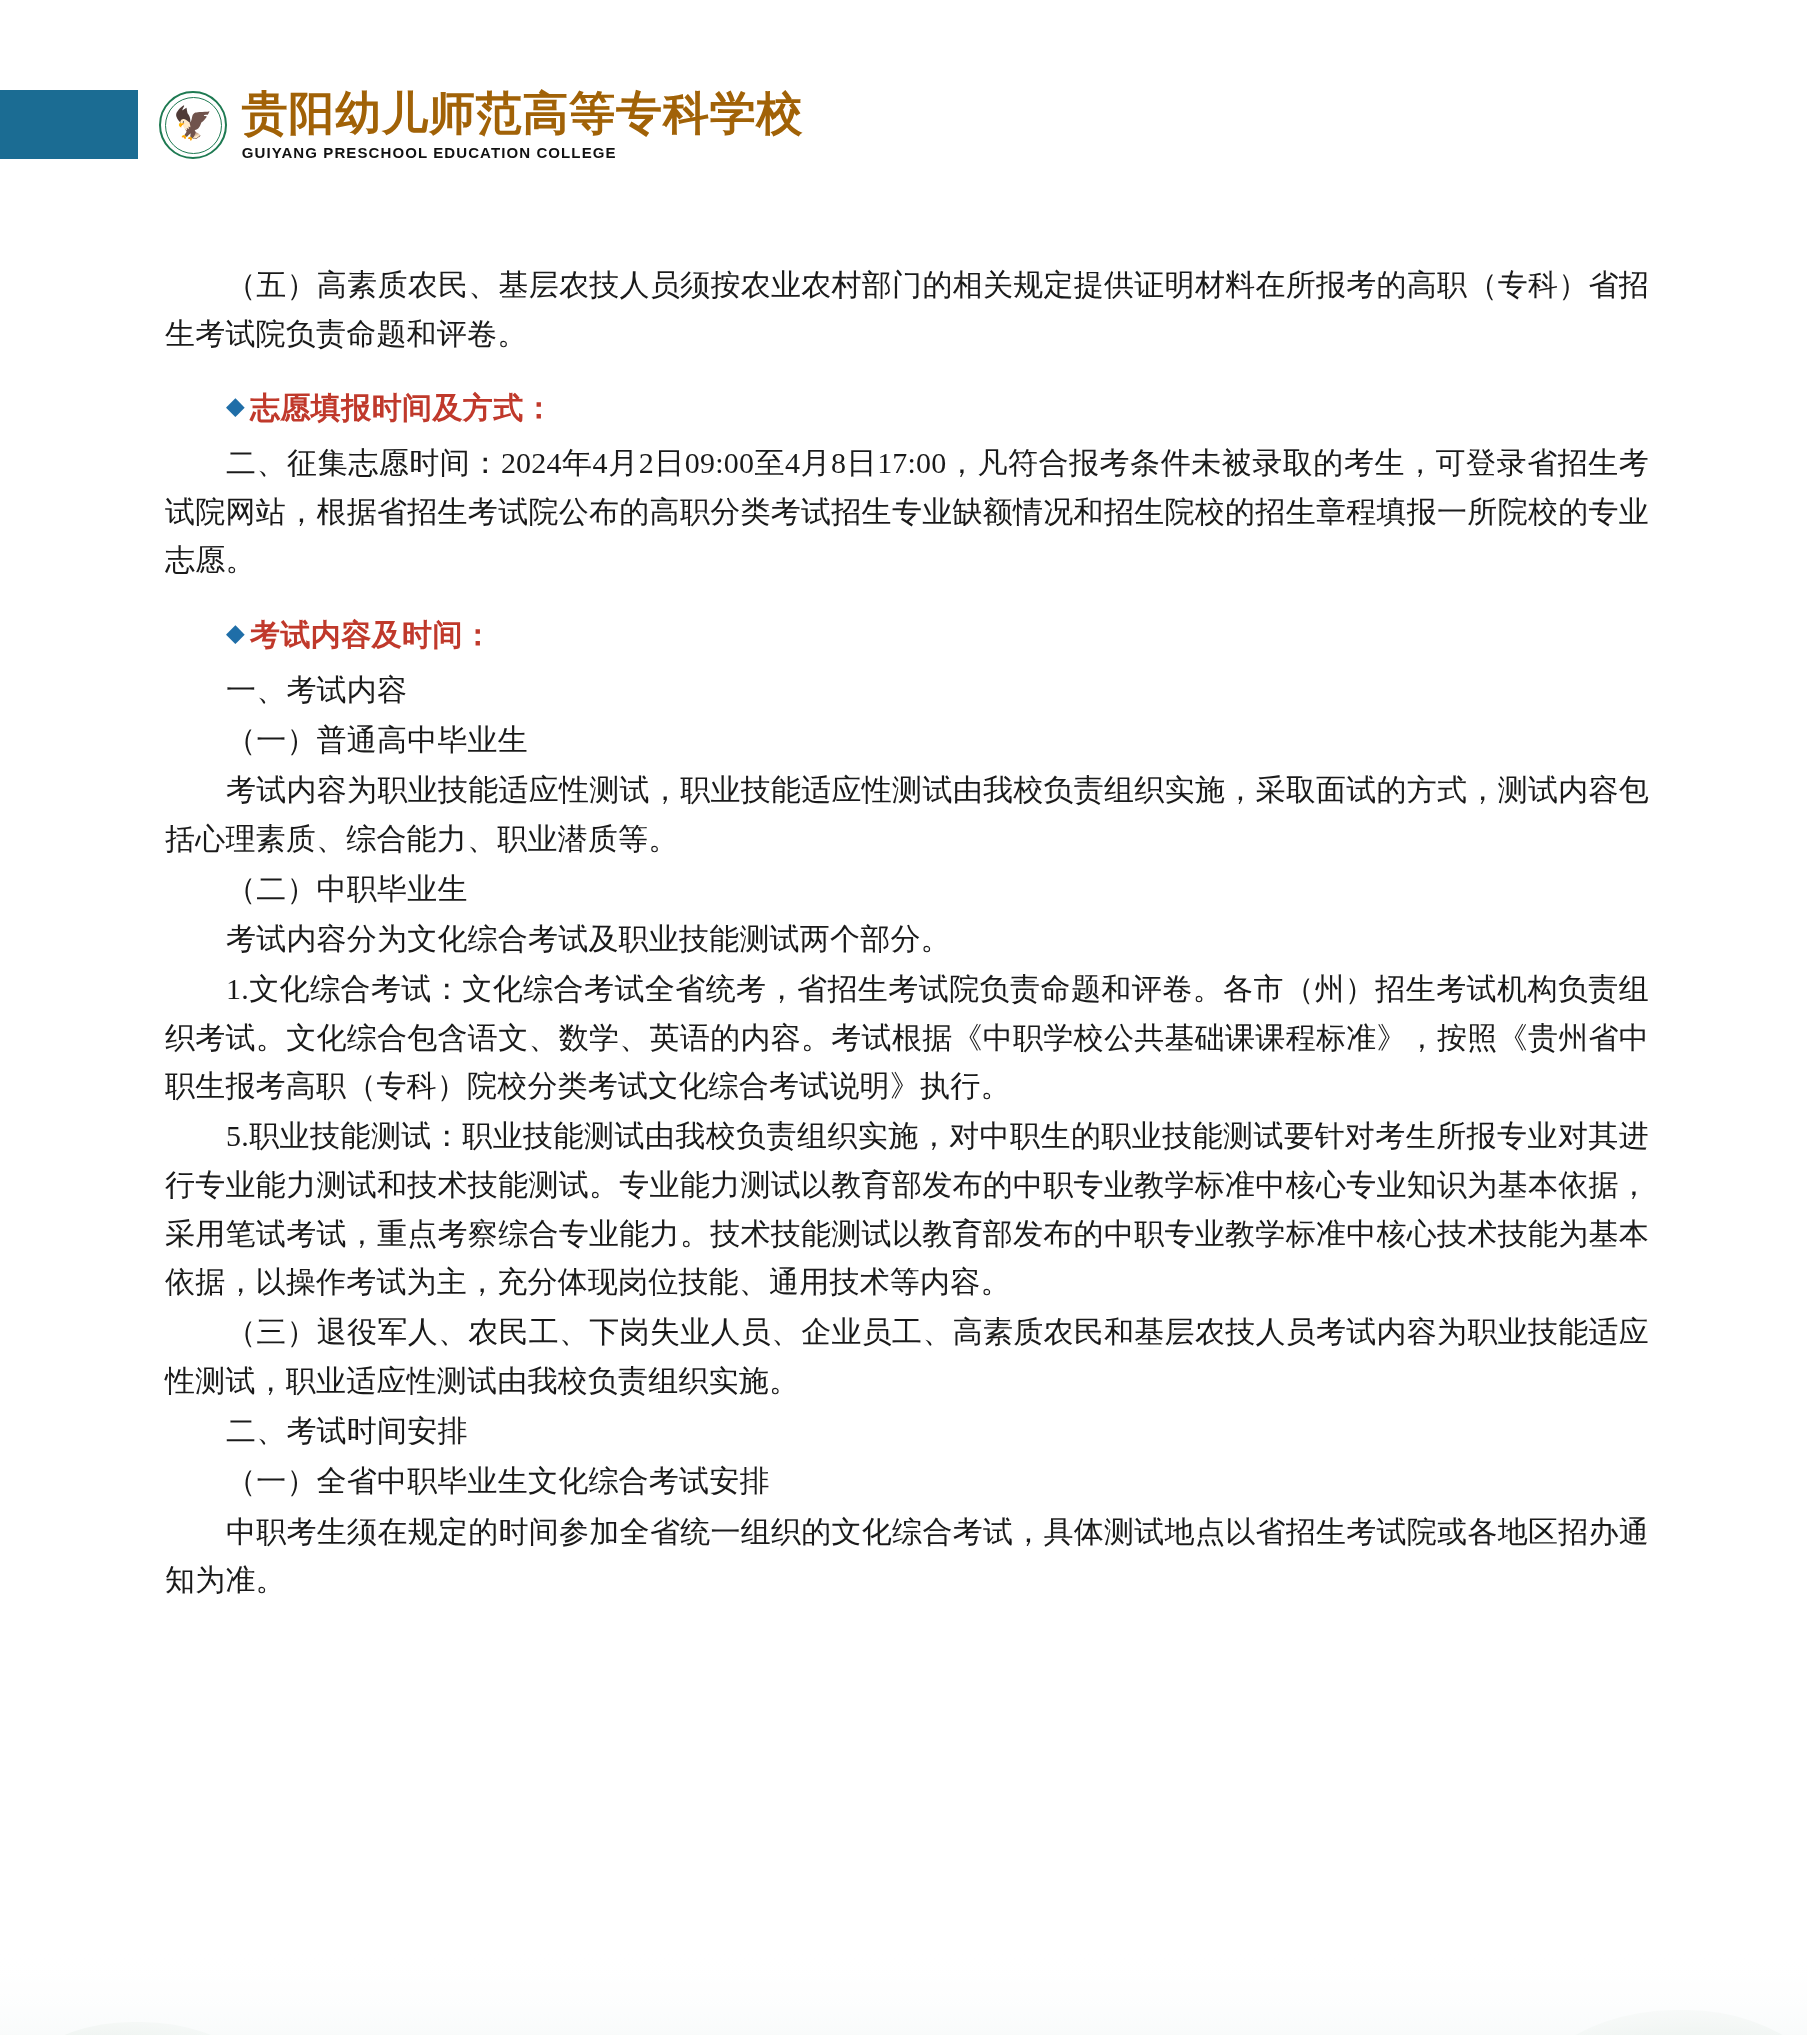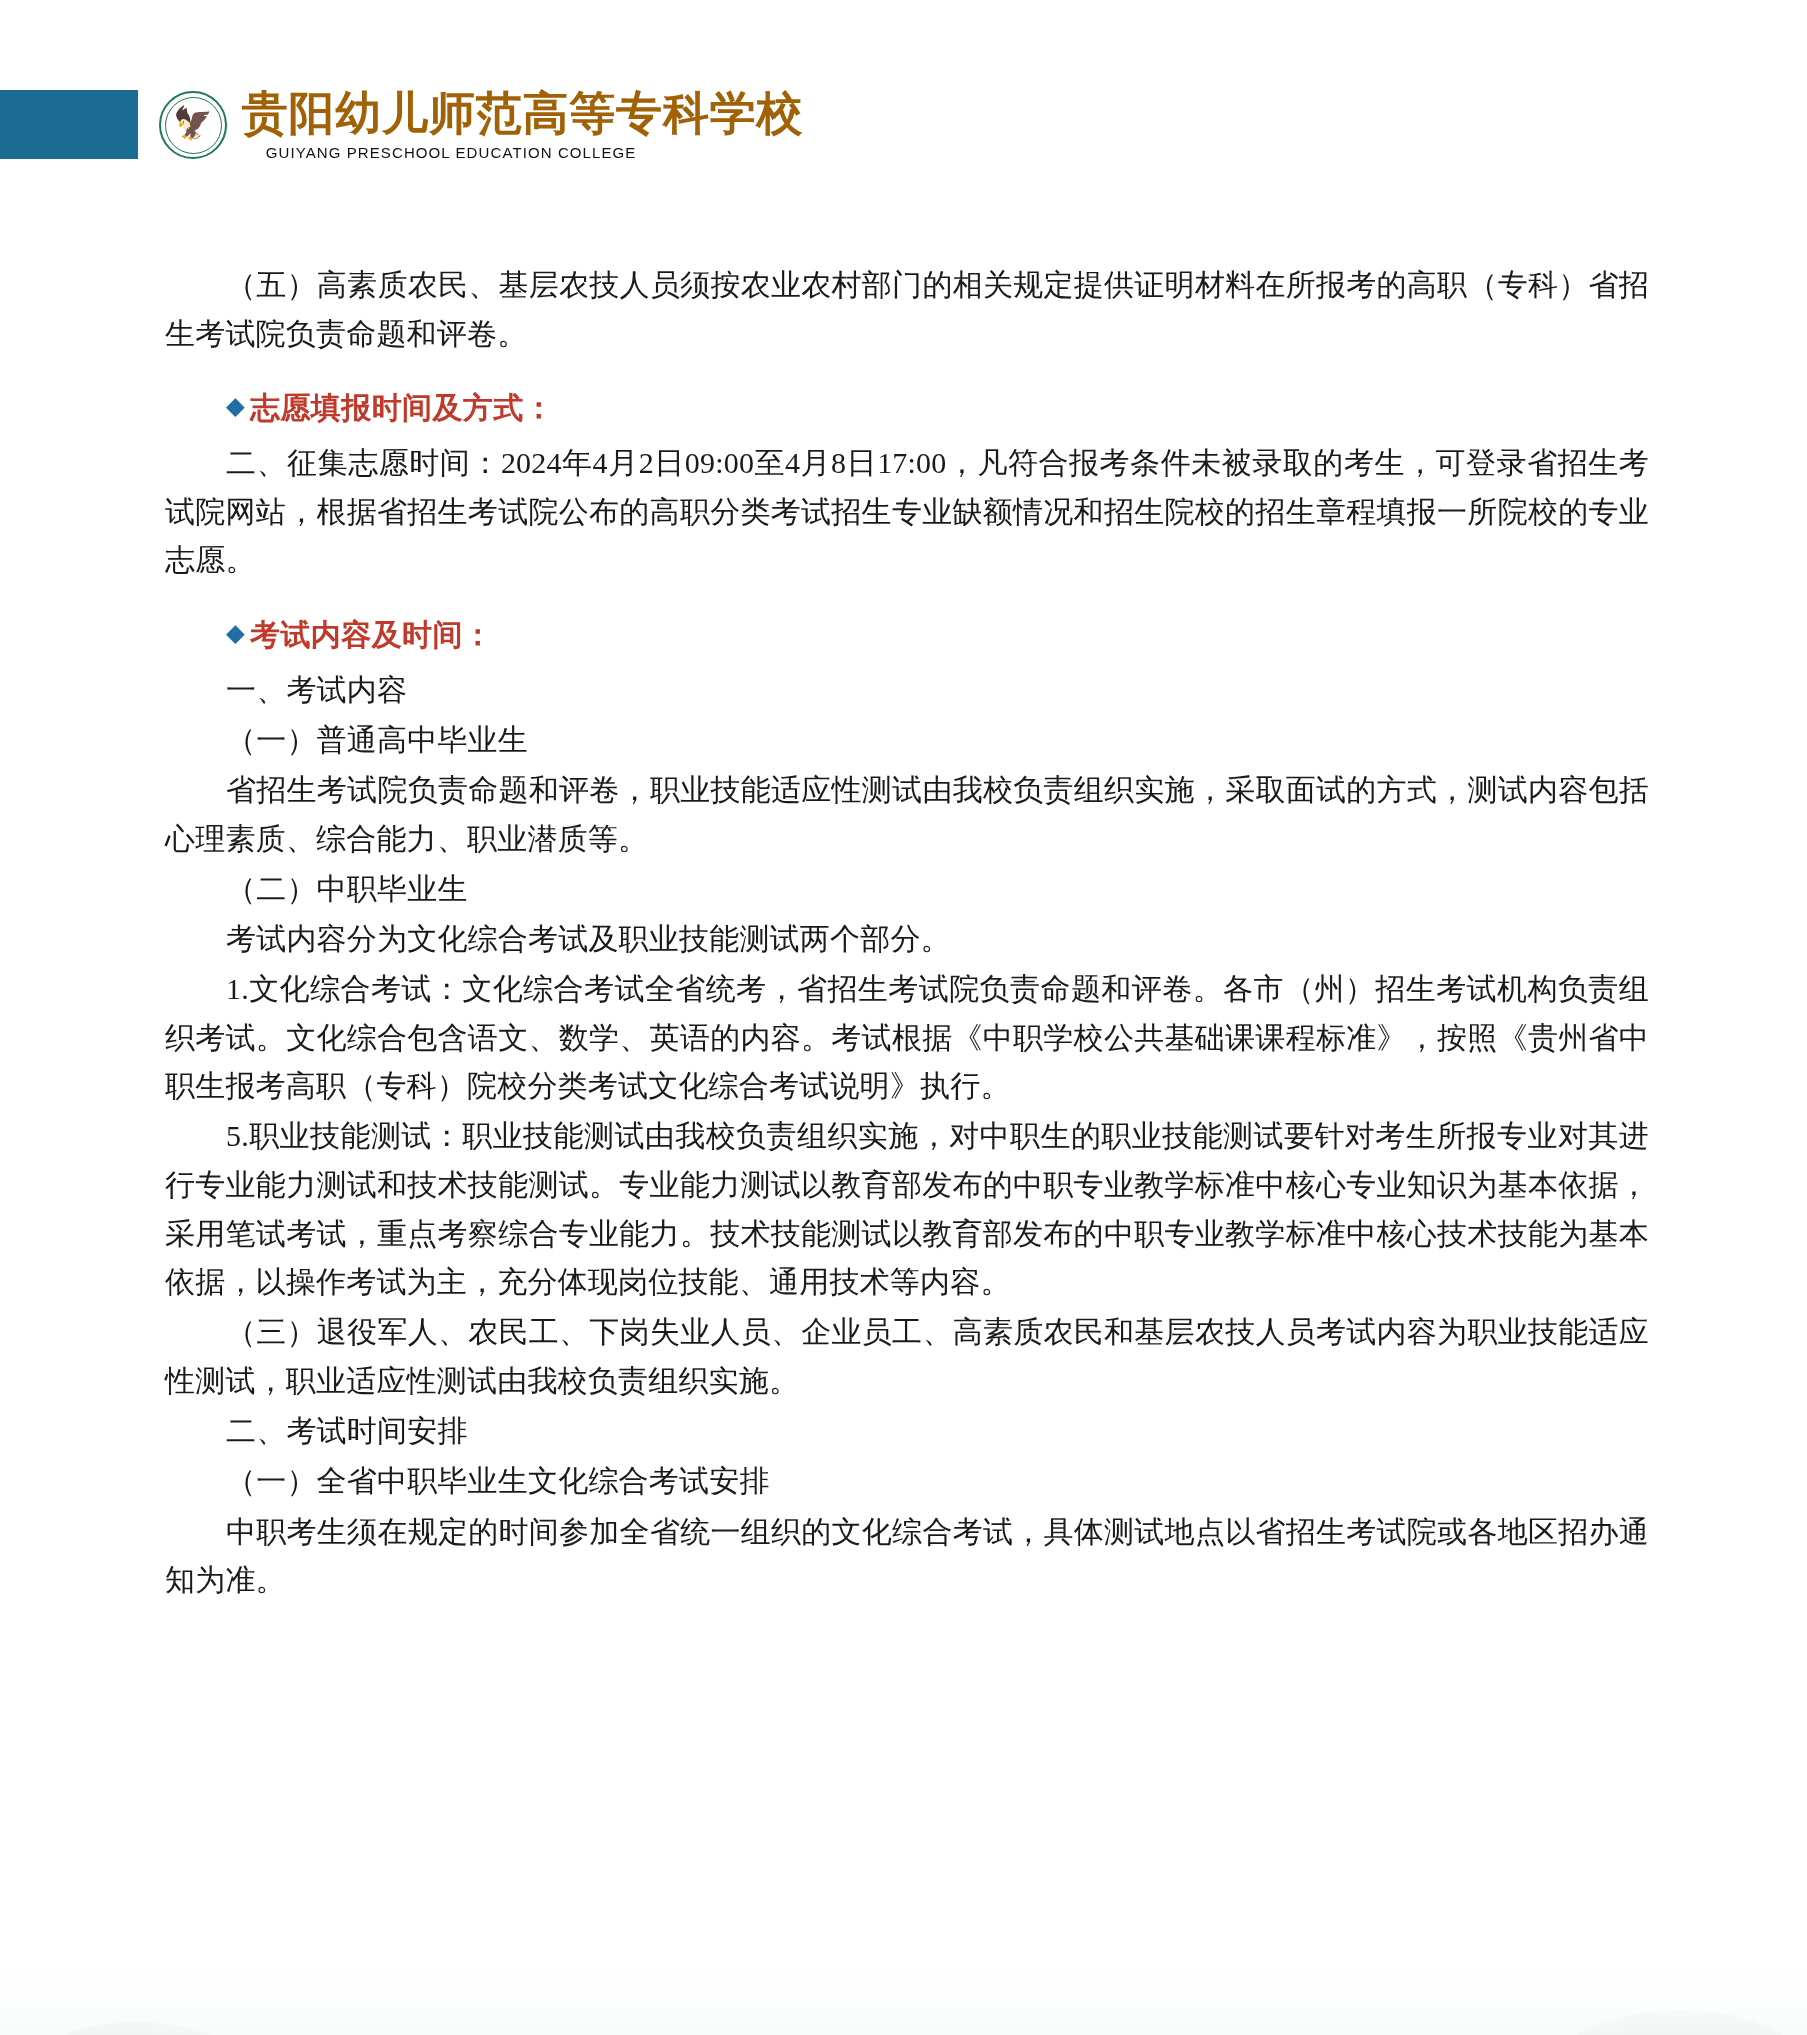--- a/index.html
+++ b/index.html
@@ -74,26 +74,25 @@
     font-size: 46px;
     font-weight: bold;
     color: #a16207;
     letter-spacing: 0.8px;
     line-height: 1.05;
     white-space: nowrap;
   }
   .logo-en {
     font-family: "Liberation Sans", sans-serif;
     font-size: 15px;
-    font-weight: normal;
+    font-weight: bold;
     color: #111111;
     letter-spacing: 1.1px;
     margin-top: 5.7px;
     white-space: nowrap;
-    margin-left: 24px;
   }
 
   
   .content {
     position: absolute;
     left: 165px;
     top: 261px;
     width: 1484px;
     z-index: 5;
   }
@@ -207,21 +206,21 @@
 
     <p class="para indent">二、征集志愿时间：2024年4月2日09:00至4月8日17:00，凡符合报考条件未被录取的考生，可登录省招生考试院网站，根据省招生考试院公布的高职分类考试招生专业缺额情况和招生院校的招生章程填报一所院校的专业志愿。</p>
 
     <div class="section-title">
       <span class="diamond">◆</span>
       <span>考试内容及时间：</span>
     </div>
 
     <p class="para indent">一、考试内容</p>
     <p class="para indent">（一）普通高中毕业生</p>
-    <p class="para indent">省招生考试院负责命题和评卷，职业技能适应性测试由我校负责组织实施，采取面试的方式，测试内容包括心理素质、综合能力、职业潜质等。</p>
+    <p class="para indent">考试内容为职业技能适应性测试，职业技能适应性测试由我校负责组织实施，采取面试的方式，测试内容包括心理素质、综合能力、职业潜质等。</p>
     <p class="para indent">（二）中职毕业生</p>
     <p class="para indent">考试内容分为文化综合考试及职业技能测试两个部分。</p>
     <p class="para indent">1.文化综合考试：文化综合考试全省统考，省招生考试院负责命题和评卷。各市（州）招生考试机构负责组织考试。文化综合包含语文、数学、英语的内容。考试根据《中职学校公共基础课课程标准》，按照《贵州省中职生报考高职（专科）院校分类考试文化综合考试说明》执行。</p>
     <p class="para indent">5.职业技能测试：职业技能测试由我校负责组织实施，对中职生的职业技能测试要针对考生所报专业对其进行专业能力测试和技术技能测试。专业能力测试以教育部发布的中职专业教学标准中核心专业知识为基本依据，采用笔试考试，重点考察综合专业能力。技术技能测试以教育部发布的中职专业教学标准中核心技术技能为基本依据，以操作考试为主，充分体现岗位技能、通用技术等内容。</p>
     <p class="para indent">（三）退役军人、农民工、下岗失业人员、企业员工、高素质农民和基层农技人员考试内容为职业技能适应性测试，职业适应性测试由我校负责组织实施。</p>
     <p class="para indent">二、考试时间安排</p>
     <p class="para indent">（一）全省中职毕业生文化综合考试安排</p>
     <p class="para indent">中职考生须在规定的时间参加全省统一组织的文化综合考试，具体测试地点以省招生考试院或各地区招办通知为准。</p>
 
   </div>

